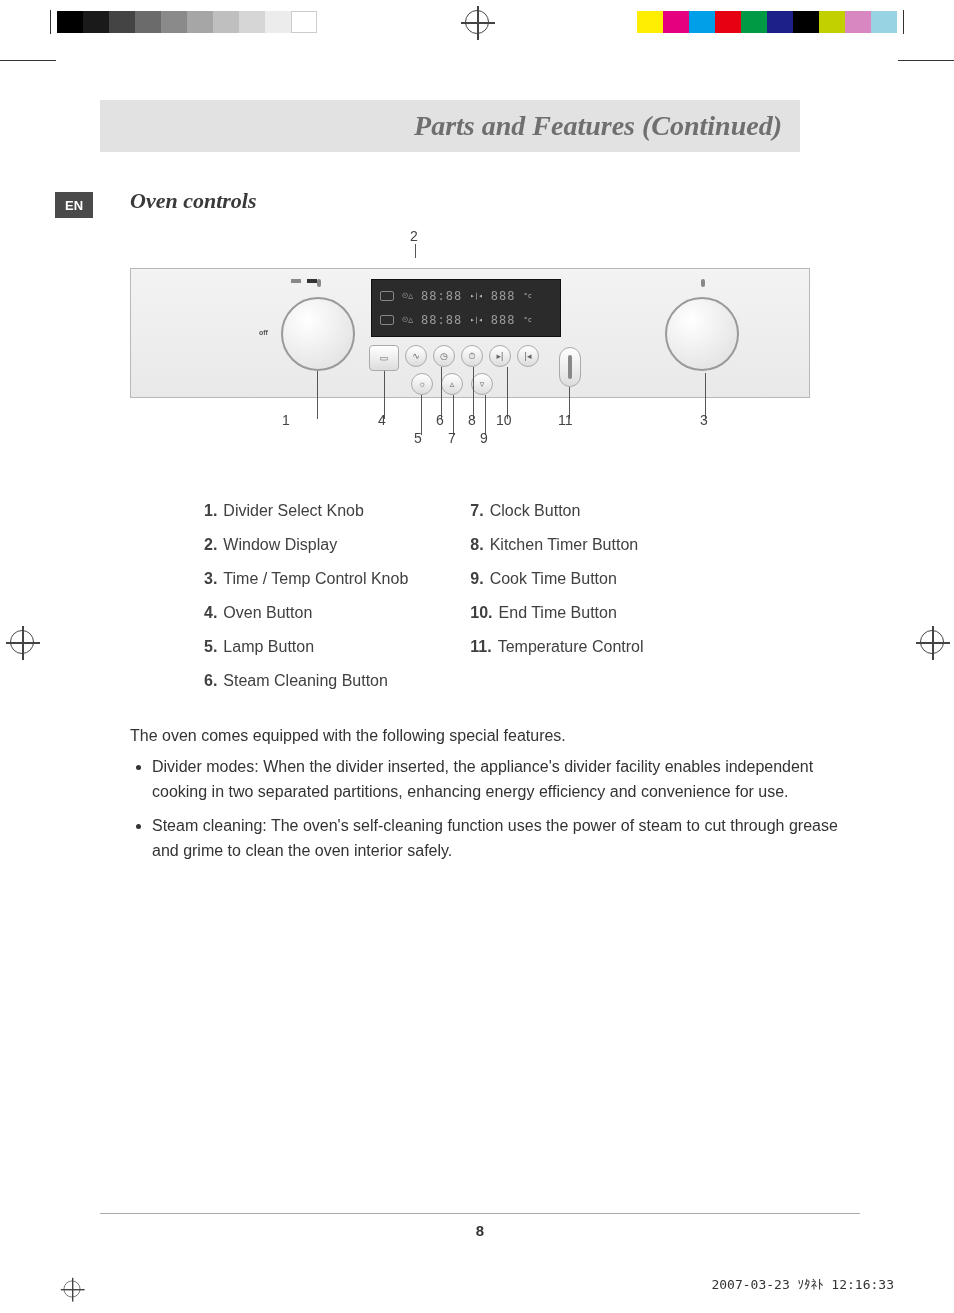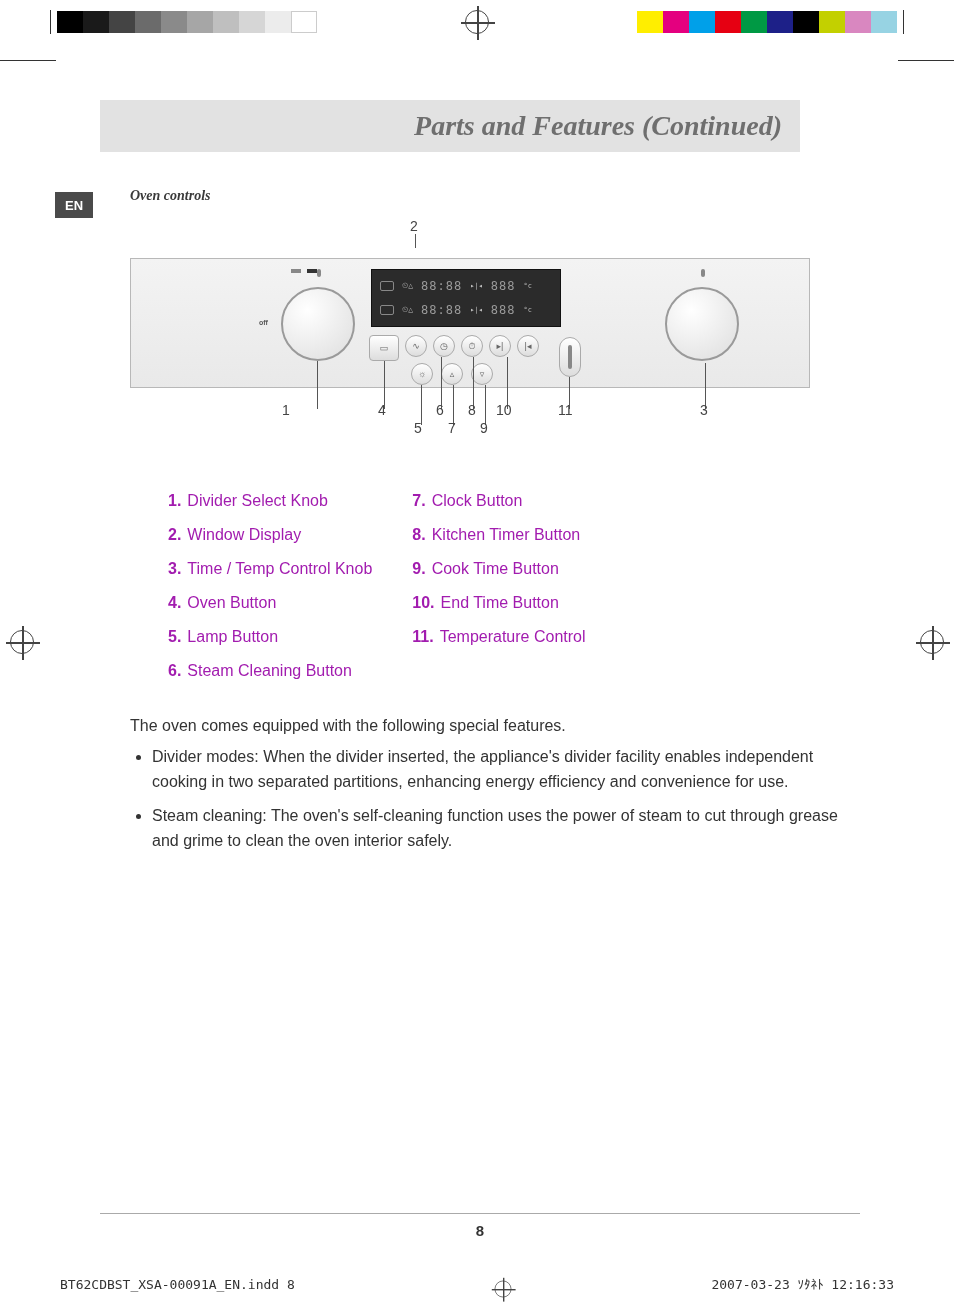--- a/index.html
+++ b/index.html
@@ -82,21 +82,21 @@
     color: #fff;
     font-weight: bold;
     font-size: 13px;
     display:flex;align-items:center;justify-content:center;
   }
 
   .subhead {
     font-family: "Times New Roman", Times, serif;
     font-style: italic;
     font-weight: bold;
-    font-size: 14px;
+    font-size: 22px;
     color: #3a3a3a;
     margin: 36px 0 14px 30px;
   }
 
   
   .panel-wrap {
     margin-left: 30px;
     width: 680px;
     position: relative;
     padding-top: 20px;
@@ -180,24 +180,24 @@
     position:relative; width:680px; height:50px; margin-left:30px;
     font-size:14px;color:#444;
   }
   .callout-nums span{position:absolute;}
 
   .vline{position:absolute;width:1px;background:#555;}
 
   
   .legend {
     display:flex;
-    margin: 54px 0 0 68px;
-    gap: 40px;
+    margin: 54px 0 0 104px;
+    gap: 62px;
     font-size:16px;
-    color:#a21caf;
+    color:#404040;
   }
   .legend-col { display:flex; flex-direction:column; gap:16px; }
   .legend-item b{margin-right:6px; font-weight:bold;}
 
   
   .note {
     margin: 44px 0 0 30px;
     display:flex;
     gap: 18px;
     font-size:16px;
@@ -404,18 +404,17 @@
     </ul>
   </div>
 
 </div>
 
 <div class="page-foot">
   <span>8</span>
 </div>
 
 <div class="slug">
-  <span>BT62CDBST_XSA-00091A_EN.indd   8</span>
   <span class="reg-inline">
       <span class="reg-mark"></span>
     </span>
   <span>2007-03-23   ｿﾀﾈﾄ 12:16:33</span>
 </div>
 
 </body></html>

